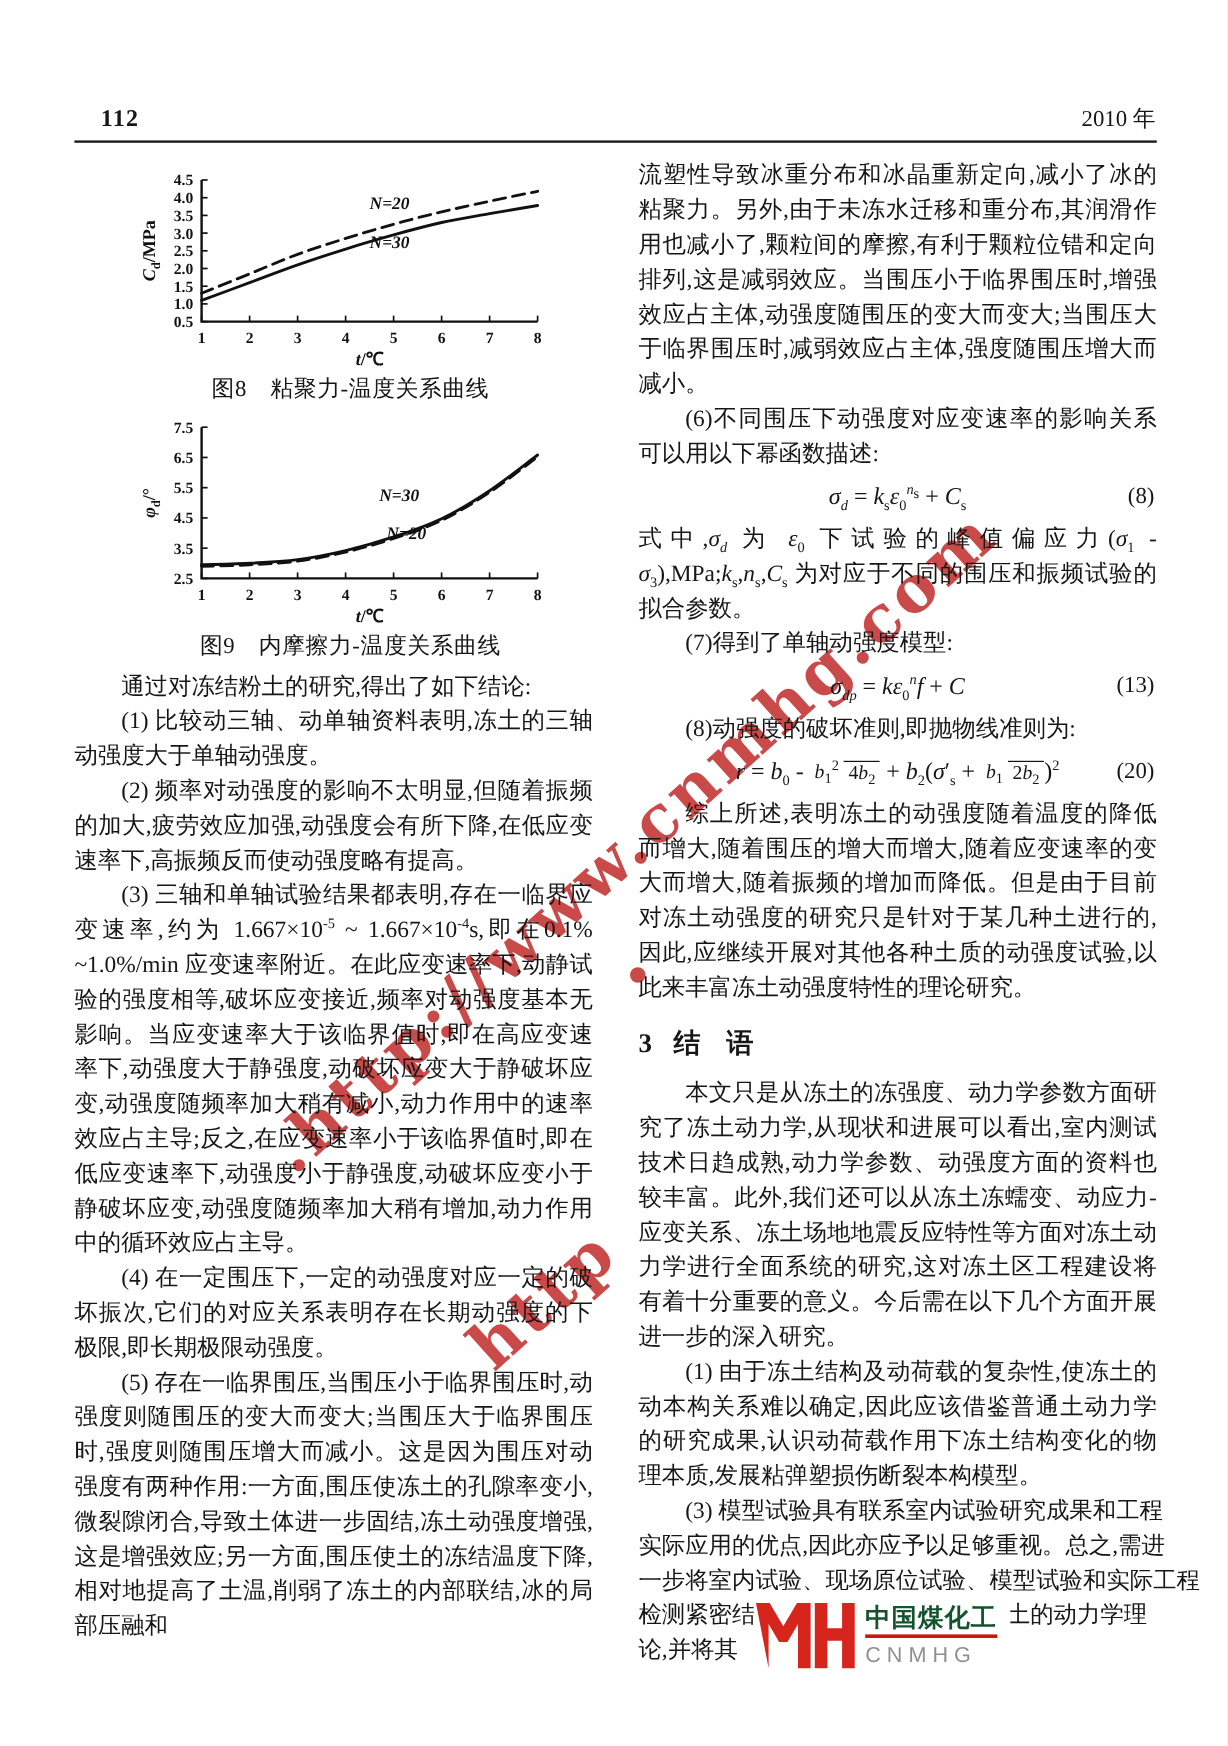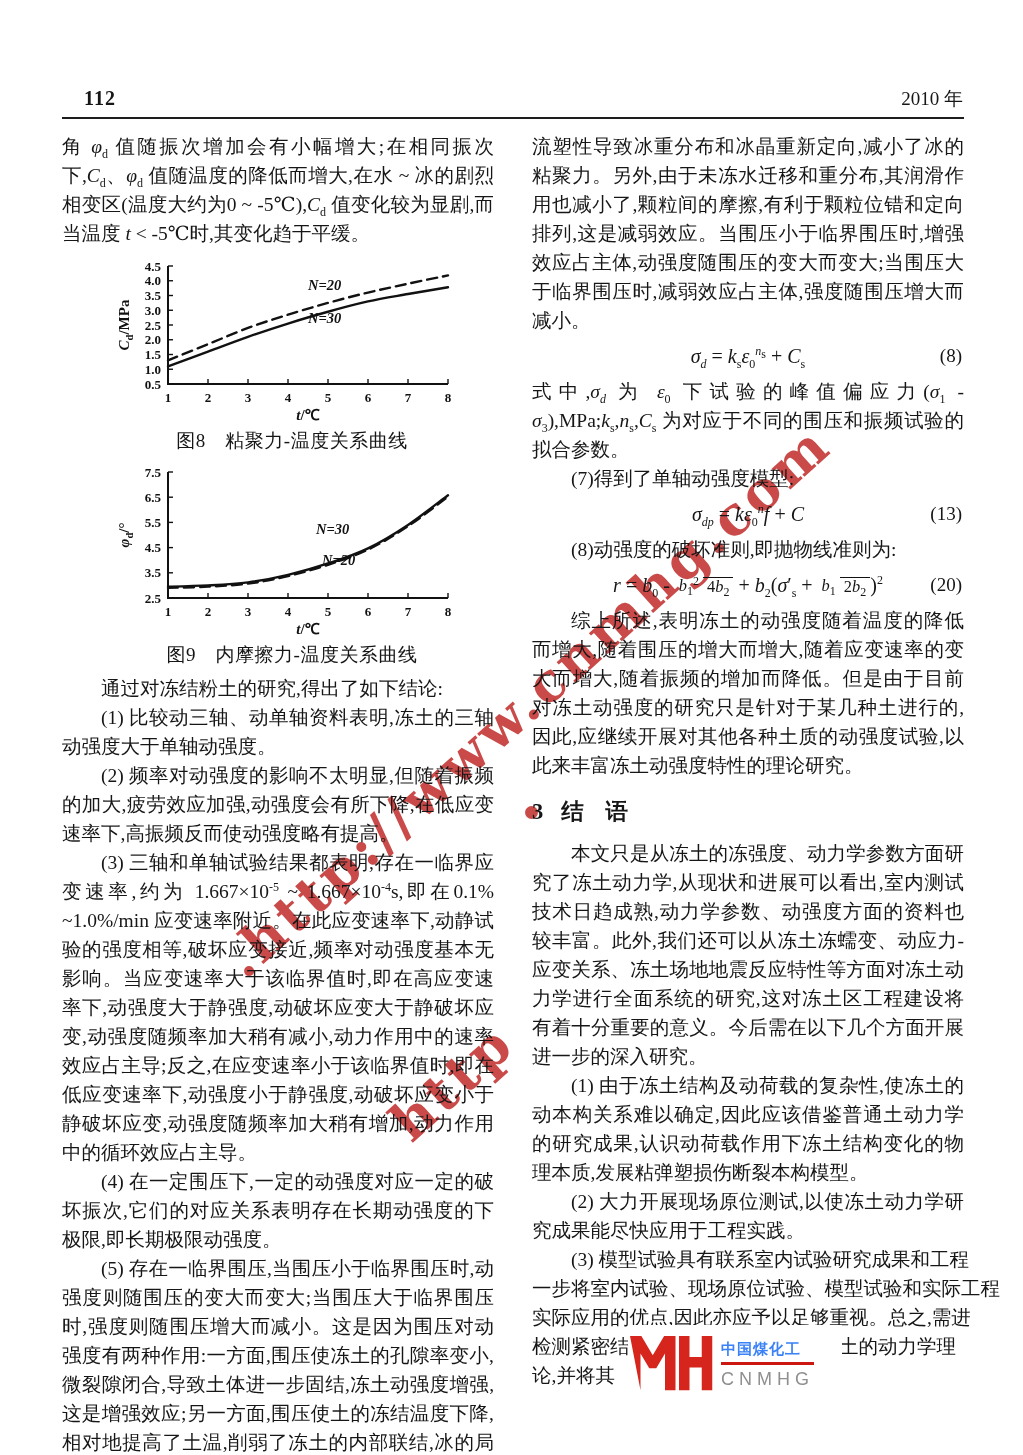--- a/index.html
+++ b/index.html
@@ -47,21 +47,21 @@
   .sechead{margin:17px 0 13px;font-size:22.5px;font-weight:700;text-align:left;text-indent:0;}
   .sechead .num{margin-right:18px;}
   .sechead .ttl{letter-spacing:8px;text-align:right;}
   
   .fixedblock{position:relative;}
   .fixed-line{white-space:nowrap;line-height:29px;}
   .gap{display:inline-block;width:190px;}
   .logo-box{position:absolute;left:96px;top:80px;width:214px;height:76px;background:#fff;z-index:5;
             display:flex;align-items:center;gap:7px;box-sizing:border-box;padding:2px 2px;}
   .logo-text{display:flex;flex-direction:column;}
-  .logo-cn{font-size:15px;font-weight:600;color:#3b82f6;letter-spacing:1px;white-space:nowrap;
+  .logo-cn{font-size:21px;font-weight:600;color:#14532d;letter-spacing:1px;white-space:nowrap;
            font-family:"Liberation Sans",sans-serif;line-height:24px;}
   .logo-underline{height:3px;background:#cb1710;margin:1px 0 4px;}
   .logo-en{font-size:18px;color:#8f8f8f;letter-spacing:5px;font-family:"Liberation Sans",sans-serif;
            line-height:20px;}
 </style>
 </head>
 <body>
 
 <div class="page">
 
@@ -73,21 +73,20 @@
 
     <div class="pagehead">
       <span class="pageno">112</span>
       <span class="year">2010 年</span>
     </div>
     <hr class="headrule">
 
     <div class="cols">
 
       <div class="col">
-        <p>角 <i>φ</i><sub>d</sub> 值随振次增加会有小幅增大;在相同振次下,<i>C</i><sub>d</sub>、<i>φ</i><sub>d</sub> 值随温度的降低而增大,在水 ~ 冰的剧烈相变区(温度大约为0 ~ -5℃),<i>C</i><sub>d</sub> 值变化较为显剧,而当温度 <i>t</i> &lt; -5℃时,其变化趋于平缓。</p>
 
         <div class="figure">
           <svg width="352" height="170">
               <path d="M52,10 L52,128 L332,128" stroke="#111" stroke-width="2" fill="none"></path>
               <line x1="52" y1="128" x2="57" y2="128" stroke="#111" stroke-width="1.4"></line>
               <text x="45" y="132.5" text-anchor="end" class="tick">0.5</text>
               <line x1="52" y1="113.25" x2="57" y2="113.25" stroke="#111" stroke-width="1.4"></line>
               <text x="45" y="117.75" text-anchor="end" class="tick">1.0</text>
               <line x1="52" y1="98.5" x2="57" y2="98.5" stroke="#111" stroke-width="1.4"></line>
               <text x="45" y="103" text-anchor="end" class="tick">1.5</text>
@@ -173,20 +172,21 @@
         <p class="indent">通过对冻结粉土的研究,得出了如下结论:</p>
         <p class="indent">(1) 比较动三轴、动单轴资料表明,冻土的三轴动强度大于单轴动强度。</p>
         <p class="indent">(2) 频率对动强度的影响不太明显,但随着振频的加大,疲劳效应加强,动强度会有所下降,在低应变速率下,高振频反而使动强度略有提高。</p>
         <p class="indent">(3) 三轴和单轴试验结果都表明,存在一临界应变速率,约为 1.667×10<sup>-5</sup> ~ 1.667×10<sup>-4</sup>s,即在0.1% ~1.0%/min 应变速率附近。在此应变速率下,动静试验的强度相等,破坏应变接近,频率对动强度基本无影响。当应变速率大于该临界值时,即在高应变速率下,动强度大于静强度,动破坏应变大于静破坏应变,动强度随频率加大稍有减小,动力作用中的速率效应占主导;反之,在应变速率小于该临界值时,即在低应变速率下,动强度小于静强度,动破坏应变小于静破坏应变,动强度随频率加大稍有增加,动力作用中的循环效应占主导。</p>
         <p class="indent">(4) 在一定围压下,一定的动强度对应一定的破坏振次,它们的对应关系表明存在长期动强度的下极限,即长期极限动强度。</p>
         <p class="indent">(5) 存在一临界围压,当围压小于临界围压时,动强度则随围压的变大而变大;当围压大于临界围压时,强度则随围压增大而减小。这是因为围压对动强度有两种作用:一方面,围压使冻土的孔隙率变小,微裂隙闭合,导致土体进一步固结,冻土动强度增强,这是增强效应;另一方面,围压使土的冻结温度下降,相对地提高了土温,削弱了冻土的内部联结,冰的局部压融和</p>
       </div>
 
       <div class="col">
         <p>流塑性导致冰重分布和冰晶重新定向,减小了冰的粘聚力。另外,由于未冻水迁移和重分布,其润滑作用也减小了,颗粒间的摩擦,有利于颗粒位错和定向排列,这是减弱效应。当围压小于临界围压时,增强效应占主体,动强度随围压的变大而变大;当围压大于临界围压时,减弱效应占主体,强度随围压增大而减小。</p>
+        <p class="indent">(6)不同围压下动强度对应变速率的影响关系可以用以下幂函数描述:</p>
 
         <div class="equation">
           <span><i>σ</i><sub><i>d</i></sub> = <i>k</i><sub>s</sub><i>ε</i><sub>0</sub><sup><i>n</i><sub>s</sub></sup> + <i>C</i><sub>s</sub></span>
           <span class="eq-num">(8)</span>
         </div>
 
         <p>式中,<i>σ</i><sub><i>d</i></sub> 为 <i>ε</i><sub>0</sub> 下试验的峰值偏应力(<i>σ</i><sub>1</sub> - <i>σ</i><sub>3</sub>),MPa;<i>k</i><sub>s</sub>,<i>n</i><sub>s</sub>,<i>C</i><sub>s</sub> 为对应于不同的围压和振频试验的拟合参数。</p>
         <p class="indent">(7)得到了单轴动强度模型:</p>
 
         <div class="equation">
@@ -208,26 +208,25 @@
         </div>
 
         <p class="indent">综上所述,表明冻土的动强度随着温度的降低而增大,随着围压的增大而增大,随着应变速率的变大而增大,随着振频的增加而降低。但是由于目前对冻土动强度的研究只是针对于某几种土进行的,因此,应继续开展对其他各种土质的动强度试验,以此来丰富冻土动强度特性的理论研究。</p>
 
         <div class="sechead">
           <span class="num">3</span><span class="ttl">结 语</span>
         </div>
 
         <p class="indent">本文只是从冻土的冻强度、动力学参数方面研究了冻土动力学,从现状和进展可以看出,室内测试技术日趋成熟,动力学参数、动强度方面的资料也较丰富。此外,我们还可以从冻土冻蠕变、动应力-应变关系、冻土场地地震反应特性等方面对冻土动力学进行全面系统的研究,这对冻土区工程建设将有着十分重要的意义。今后需在以下几个方面开展进一步的深入研究。</p>
         <p class="indent">(1) 由于冻土结构及动荷载的复杂性,使冻土的动本构关系难以确定,因此应该借鉴普通土动力学的研究成果,认识动荷载作用下冻土结构变化的物理本质,发展粘弹塑损伤断裂本构模型。</p>
-        <p class="indent">(2) 大力开展现场原位测试,以使冻土动力学研究成果能尽快应用于工程实践。</p>
 
         <div class="fixedblock">
           <div class="fixed-line indent">(3) 模型试验具有联系室内试验研究成果和工程</div>
+          <div class="fixed-line">实际应用的优点,因此亦应予以足够重视。总之,需进</div>
           <div class="fixed-line">一步将室内试验、现场原位试验、模型试验和实际工程</div>
-          <div class="fixed-line">实际应用的优点,因此亦应予以足够重视。总之,需进</div>
           <div class="fixed-line"><span>检测紧密结</span><span class="gap"></span><span>冻土的动力学理</span></div>
           <div class="fixed-line">论,并将其</div>
 
           <div class="logo-box">
             <svg width="84" height="62" viewBox="0 0 96 70">
               <path d="M0,4 L13,4 L26,26 L39,4 L52,4 L52,66 L40,66 L40,24 L30,41 L22,41 L12,24 L12,66 Z" fill="var(--logored,#d5251d)"></path>
               <path d="M56,4 L68,4 L68,28 L82,28 L82,4 L94,4 L94,66 L82,66 L82,40 L68,40 L68,66 L56,66 Z" fill="var(--logored,#d5251d)"></path>
             </svg>
             <div class="logo-text">
               <span class="logo-cn">中国煤化工</span>

